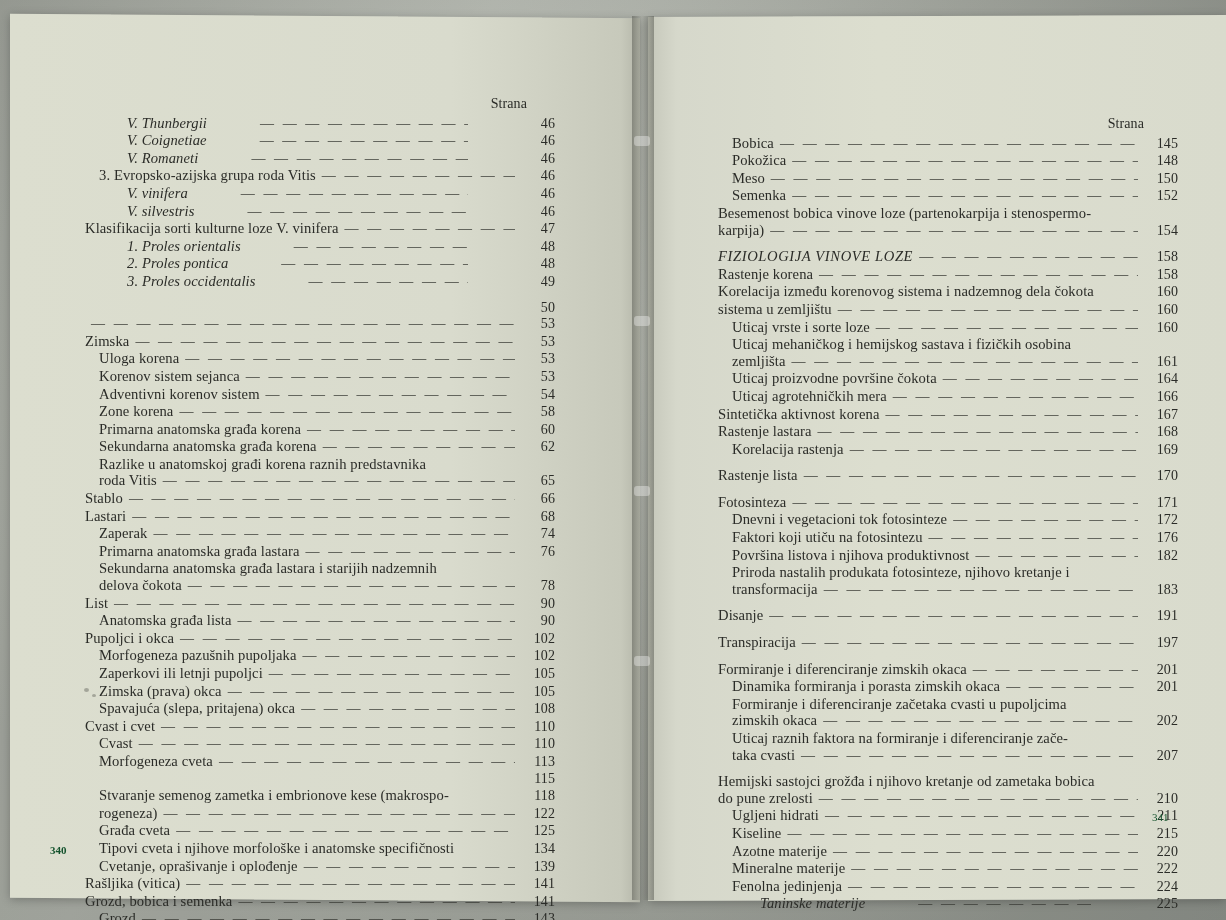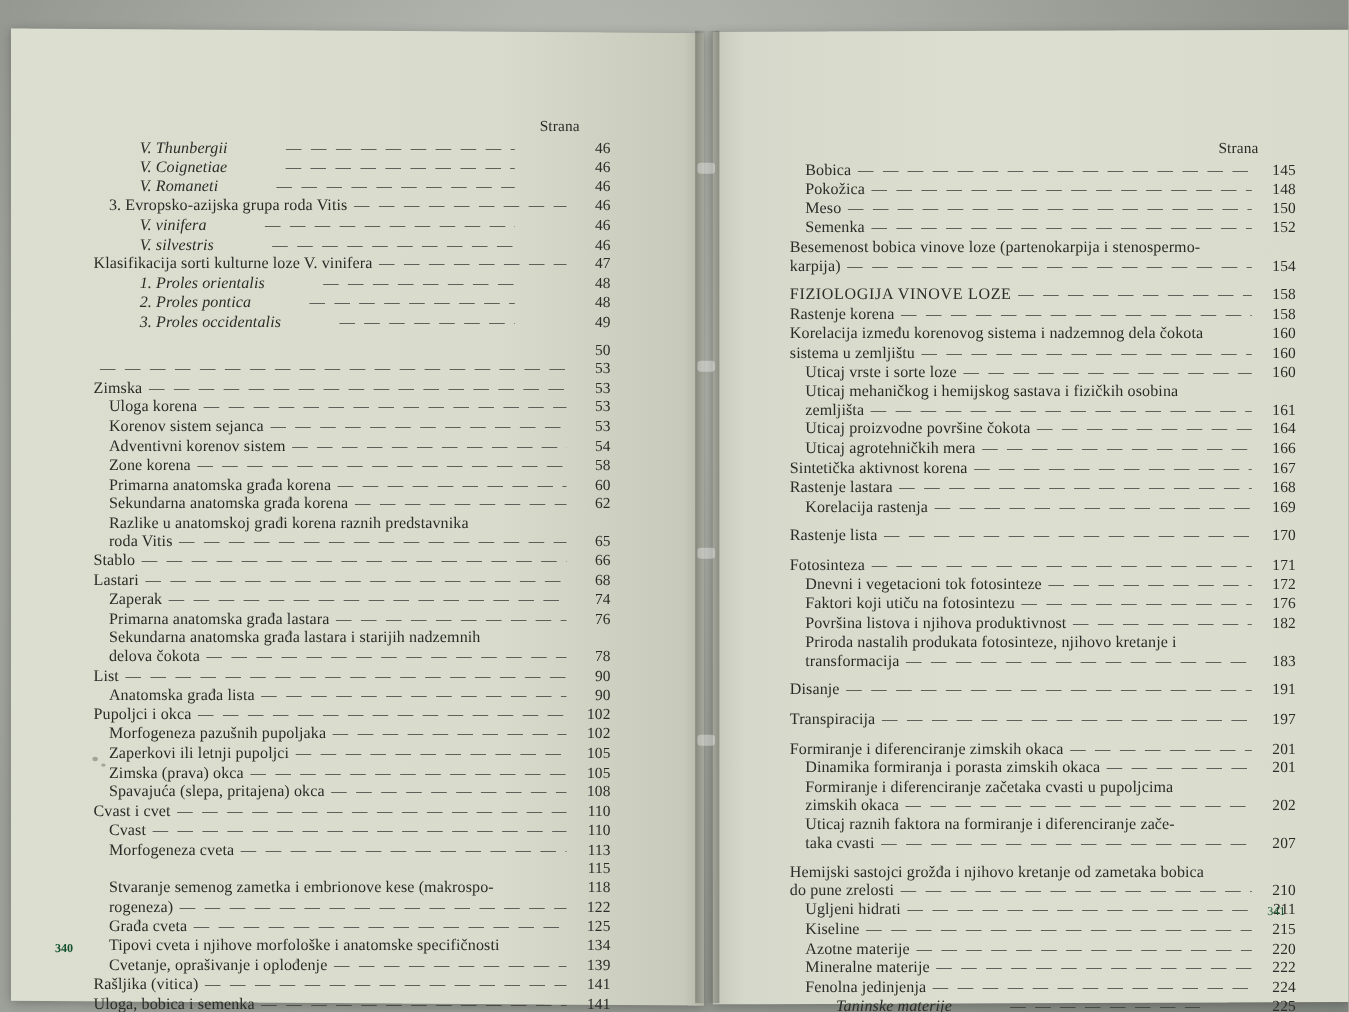--- a/index.html
+++ b/index.html
@@ -16,21 +16,21 @@
     background:
       linear-gradient(115deg, #b5b9b0 0%, #c2c6bd 30%, #b0b4ab 60%, #9fa49c 100%);
   }
   .surface:after{
     content:"";position:absolute;inset:0;
     background:radial-gradient(ellipse at 50% 40%, rgba(255,255,255,0.10), rgba(0,0,0,0.18) 85%);
   }
 
   
   .book{
-    position:absolute;left:0;top:28px;width:1021px;height:884px;
+    position:absolute;left:0;top:16px;width:1021px;height:884px;
   }
   .page-left,.page-right{
     position:absolute;top:0;
     background:#d7d9cf;
     box-shadow:0 2px 10px rgba(0,0,0,0.25);
   }
   .page-left{
     left:10px;width:630px;height:884px;
     background:linear-gradient(90deg,#dcdecf 0%,#d9dbcd 70%,#c7c9bb 97%,#b3b5a8 100%);
     transform:skewY(0.4deg);
@@ -87,21 +87,21 @@
     flex:0 0 40px;
     text-align:right;
     font-size:14px;
   }
 
   .i0{margin-left:0px;}
   .i1{margin-left:14px;}
   .i2{margin-left:42px;gap:47px;}
 
   .ital{font-style:italic;}
-  .caps{letter-spacing:0.6px;}
+  .caps{letter-spacing:0.6px;font-style:italic;}
   .gap{height:9px;}
 
   .folio{
     position:absolute;font-size:11px;color:#14532d;font-weight:bold;
   }
   .folio-left{left:50px;top:828px;}
   .folio-right{left:1152px;top:795px;font-weight:normal;}
 
   .speck{position:absolute;background:rgba(60,60,55,0.35);border-radius:50%;}
 </style>
@@ -337,21 +337,21 @@
             <span class="t">Cvetanje, oprašivanje i oplođenje</span>
             <span class="lead">— — — — — — — — — — — — — — — — — — — — — — — — — — — — — — </span>
             <span class="pg">139</span>
           </div>
           <div class="row i0">
             <span class="t">Rašljika (vitica)</span>
             <span class="lead">— — — — — — — — — — — — — — — — — — — — — — — — — — — — — — </span>
             <span class="pg">141</span>
           </div>
           <div class="row i0">
-            <span class="t">Uloga, bobica i semenka</span>
+            <span class="t">Grozd, bobica i semenka</span>
             <span class="lead">— — — — — — — — — — — — — — — — — — — — — — — — — — — — — — </span>
             <span class="pg">141</span>
           </div>
           <div class="row i1">
             <span class="t">Grozd</span>
             <span class="lead">— — — — — — — — — — — — — — — — — — — — — — — — — — — — — — </span>
             <span class="pg">143</span>
           </div>
         </div>
     </div>

